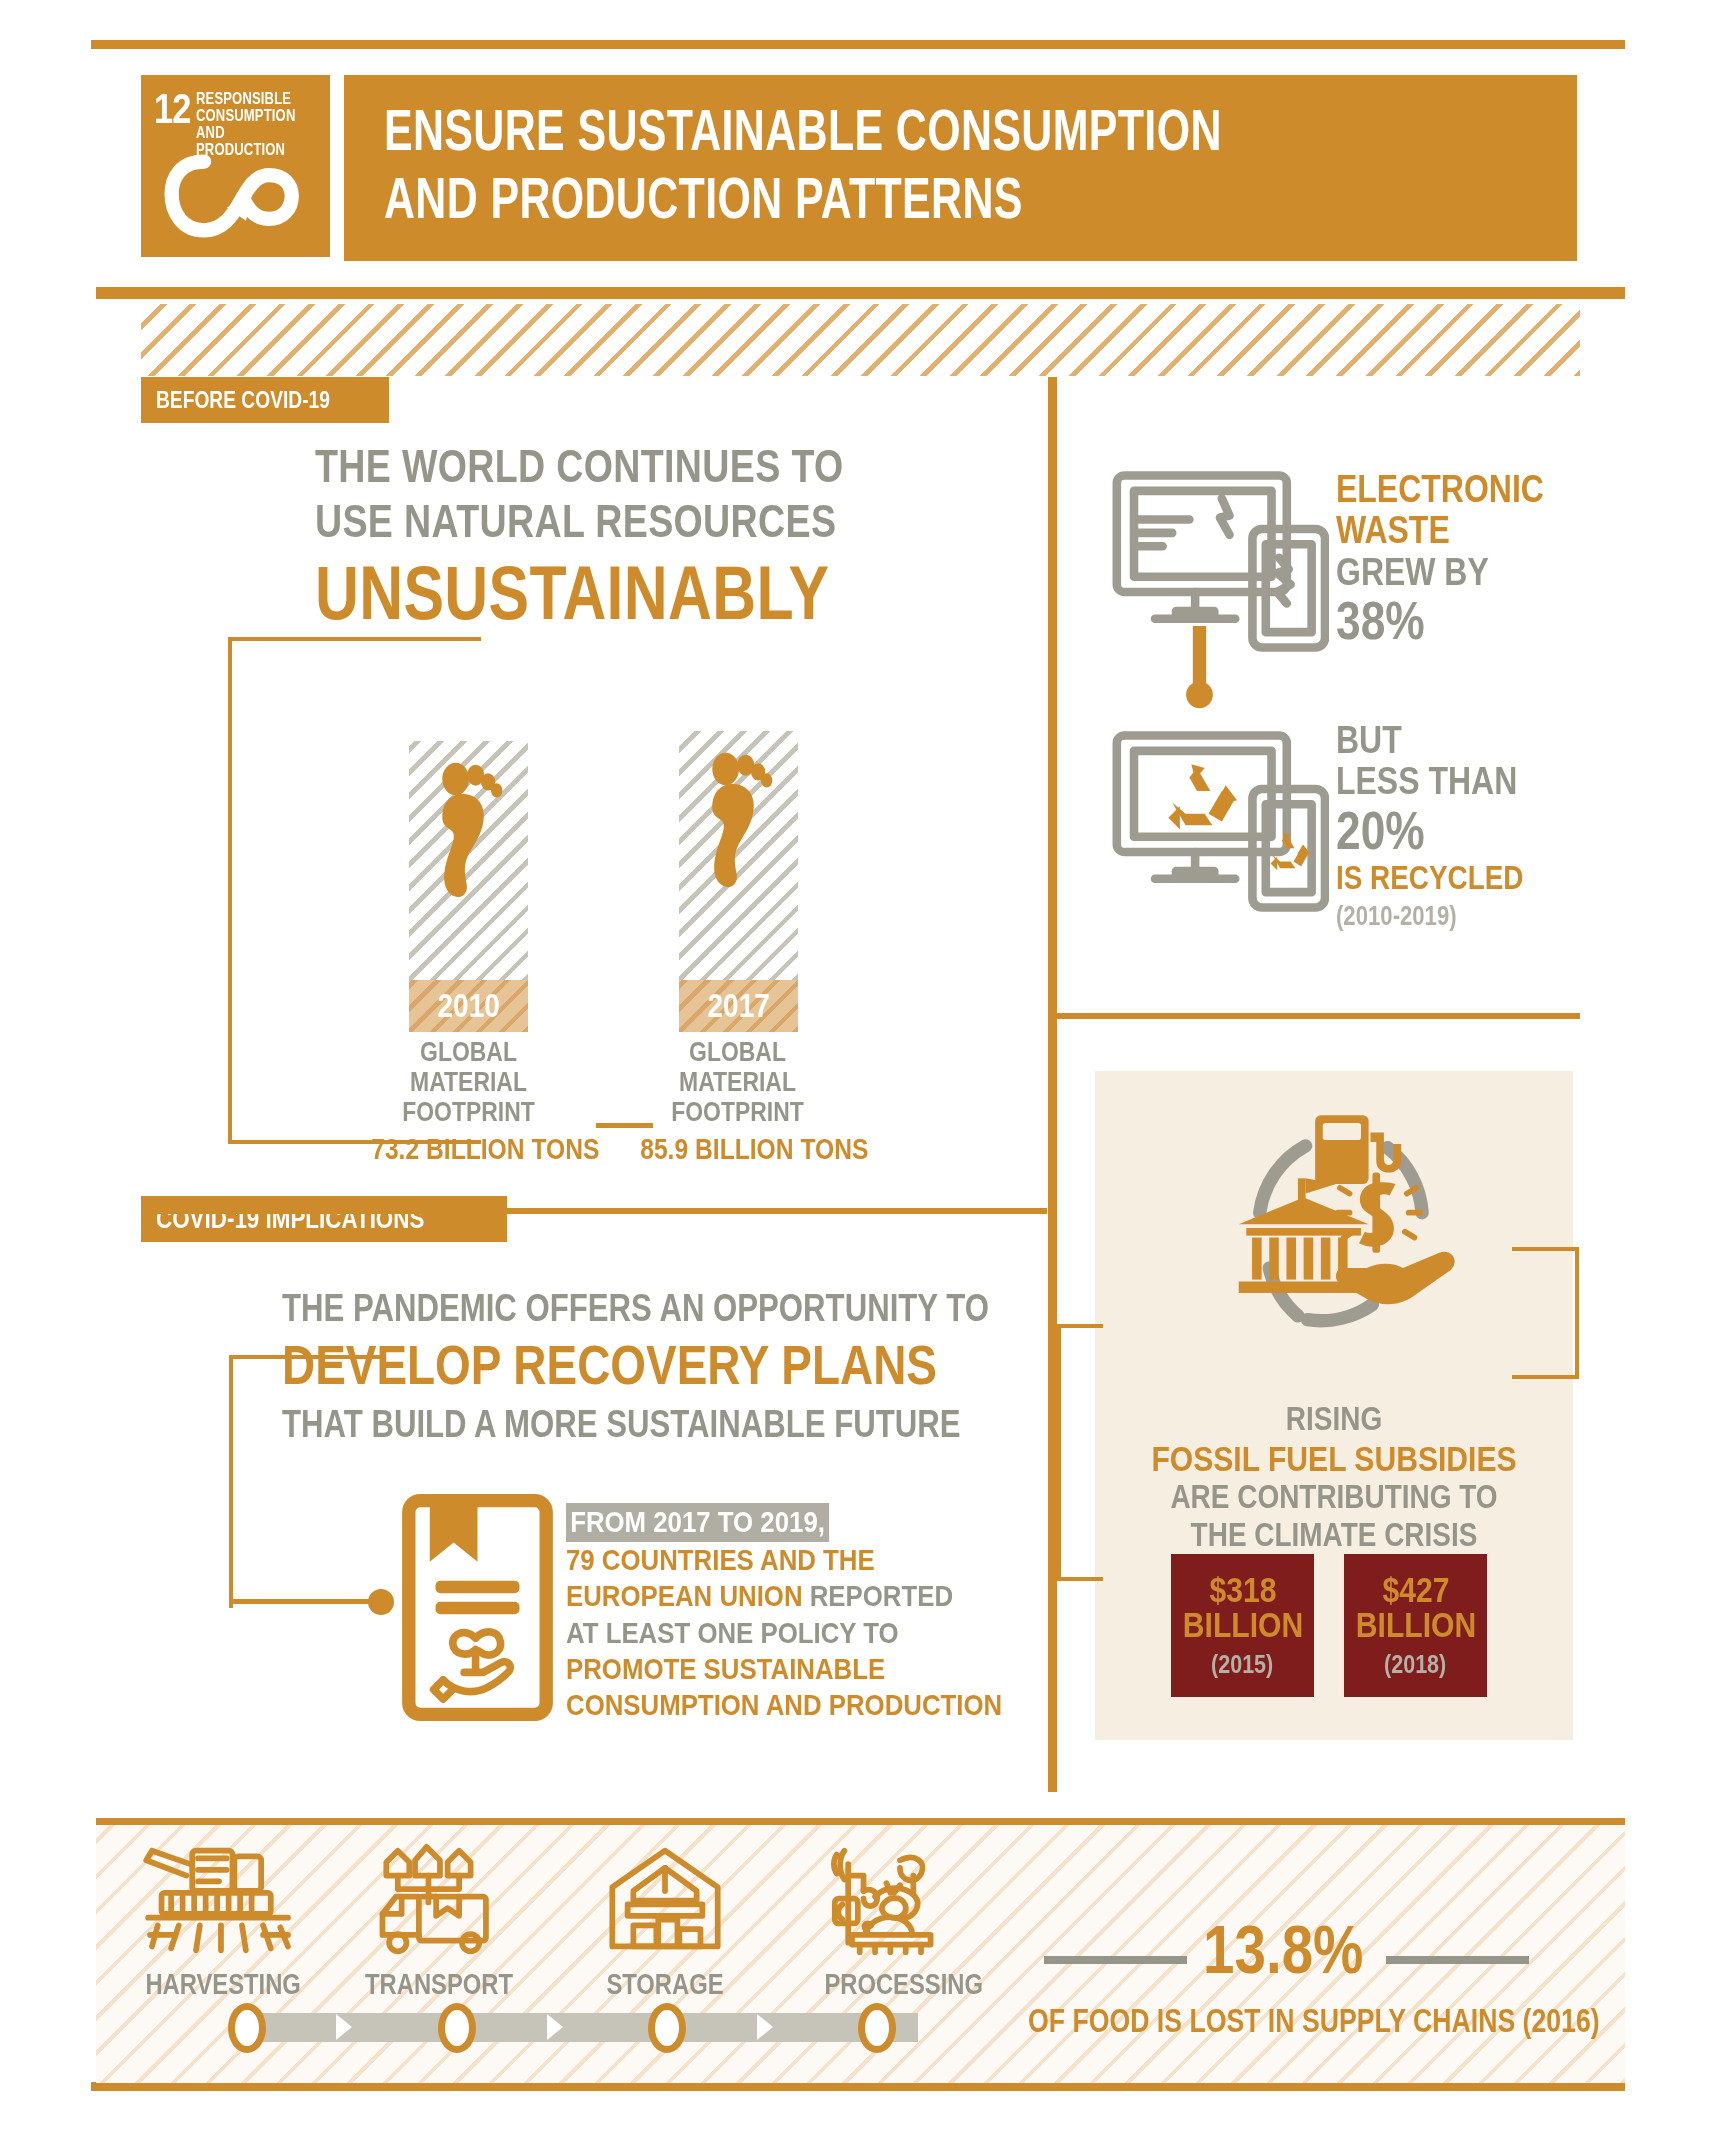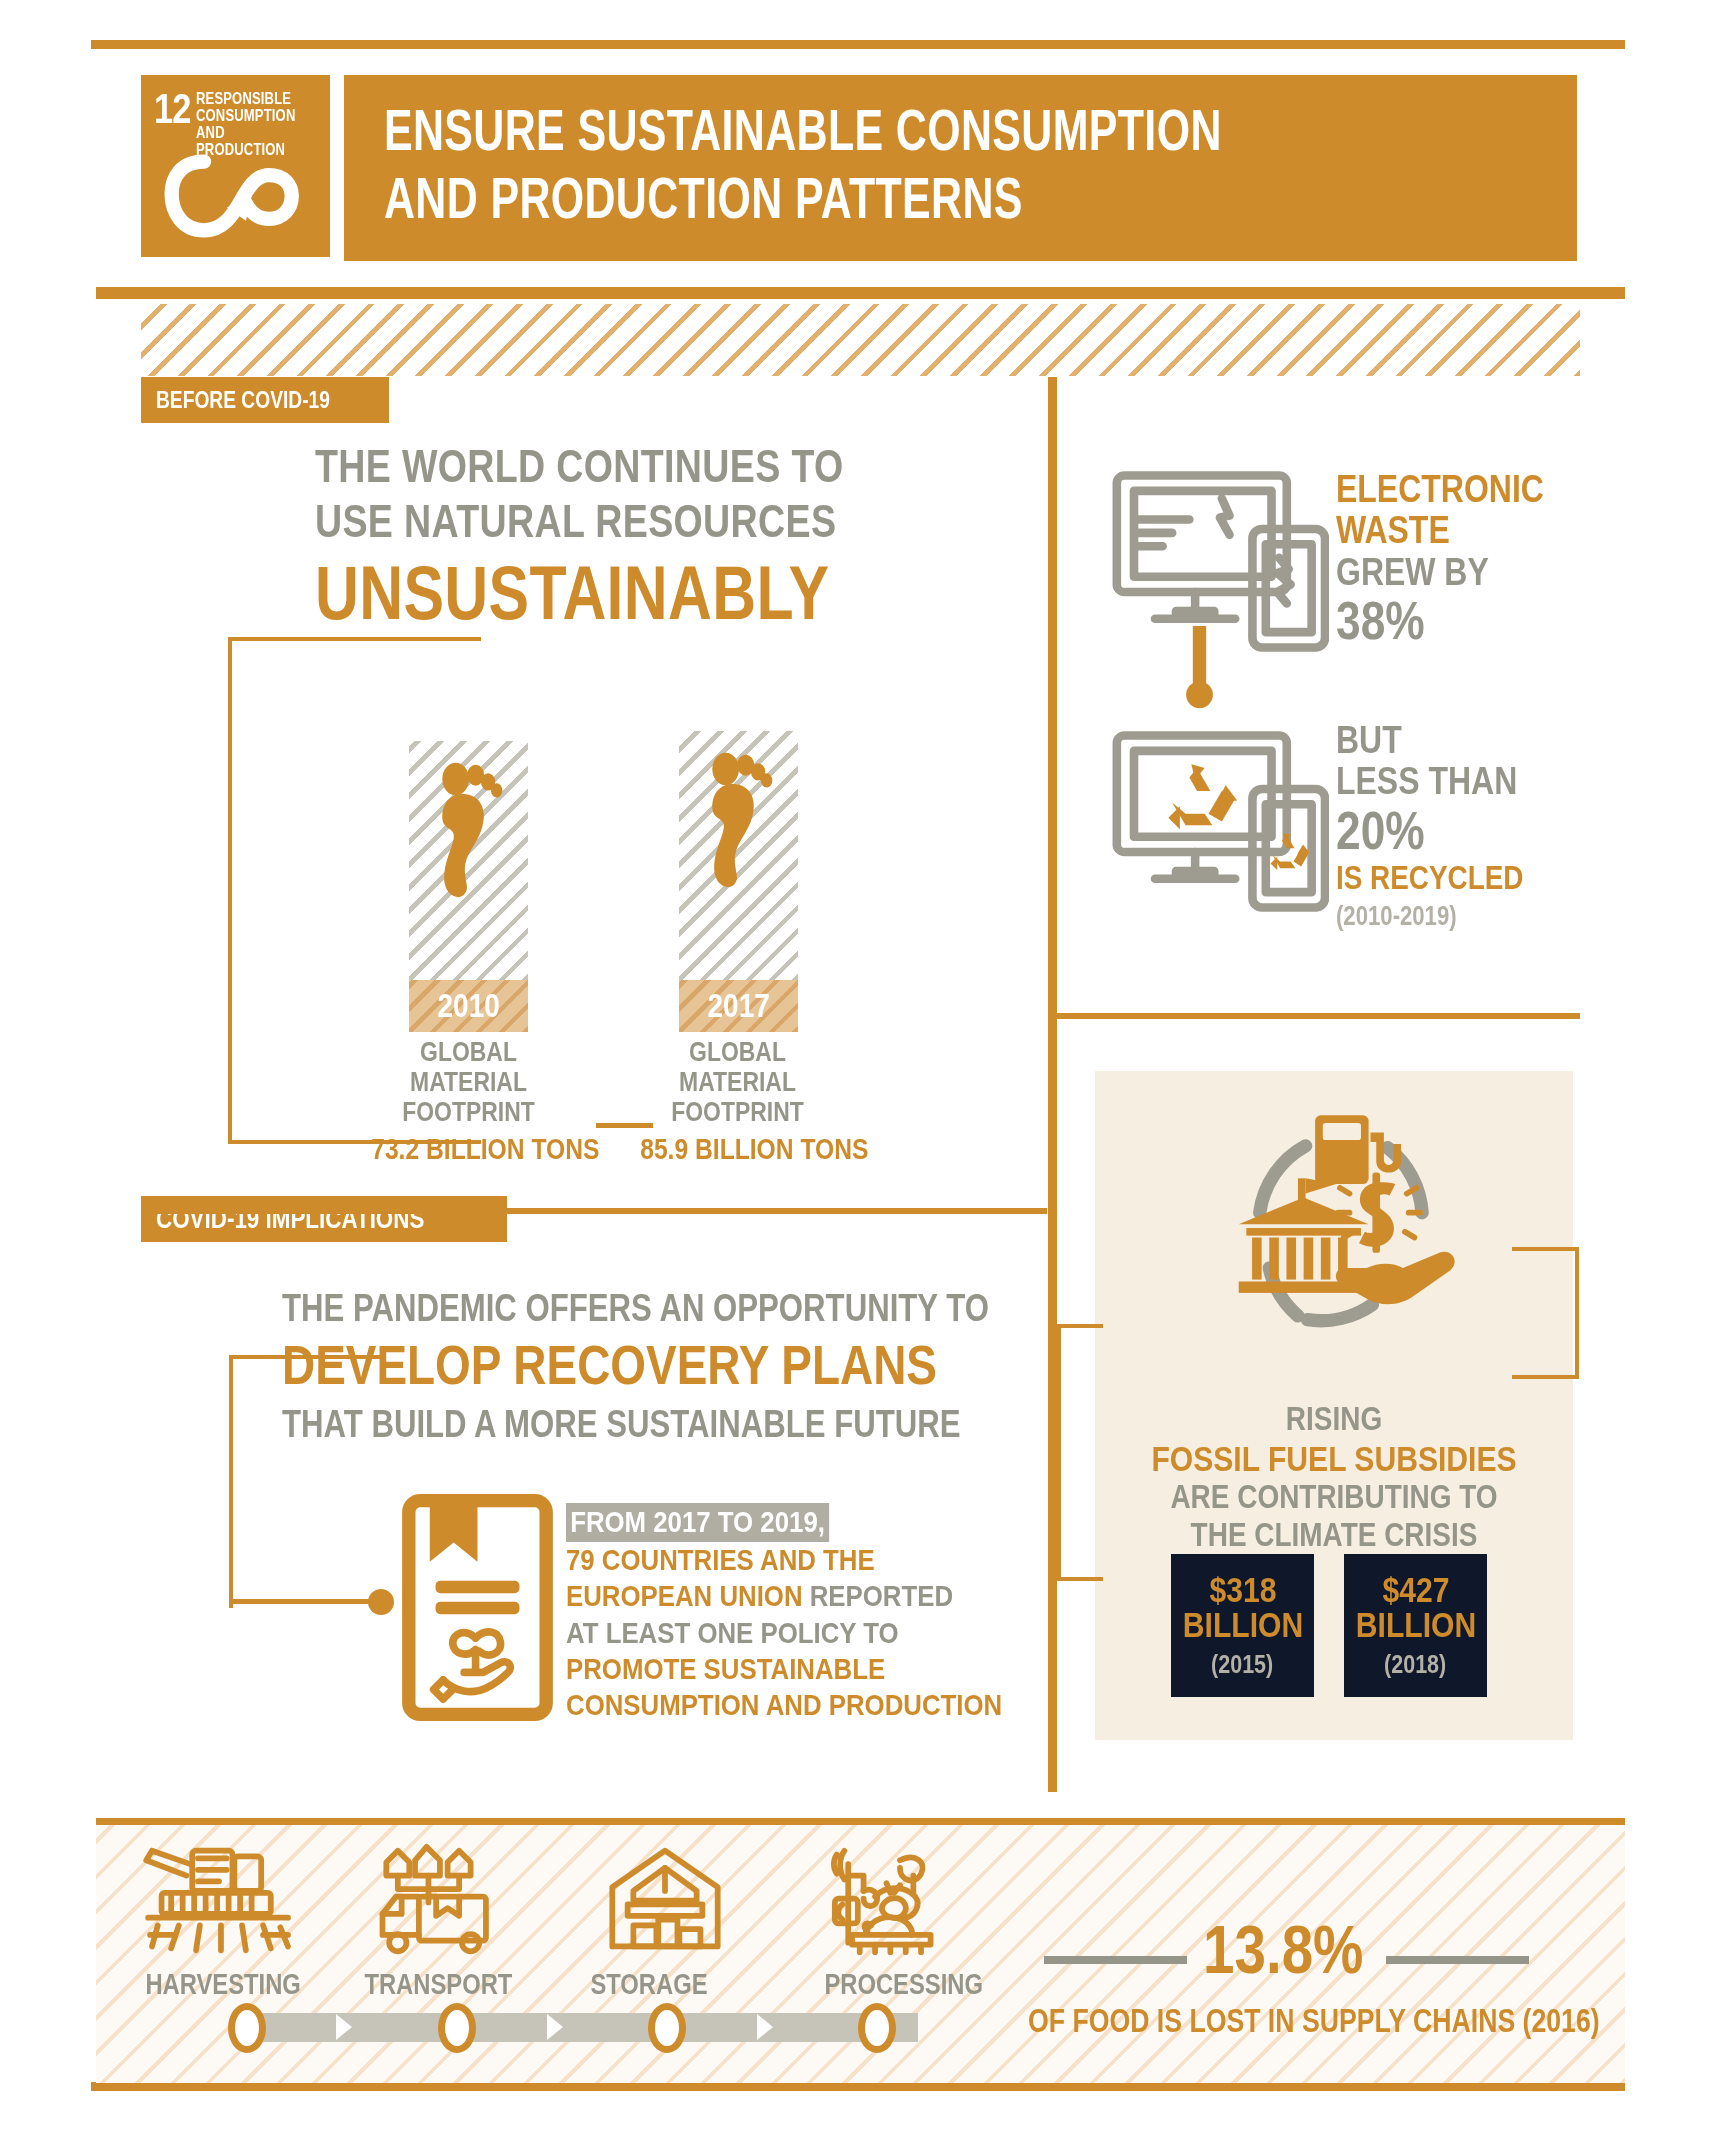--- a/index.html
+++ b/index.html
@@ -88,21 +88,21 @@
            transform:scaleX(.82);transform-origin:left top;}
   #ew-arrow{left:1185px;top:626px;}
 
   
   #ff-panel{left:1095px;top:1071px;width:478px;height:669px;background:#F6EEE0;}
   #ff-caption{position:absolute;left:0;top:330px;width:478px;text-align:center;}
   #ff-caption div{font-weight:bold;line-height:1.16;transform:scaleX(.86);
                   transform-origin:center top;white-space:nowrap;}
   .ffg{color:#95958A;font-size:32.5px;}
   .ffo{color:#CE8B2B;font-size:35px;}
-  .ff-card{position:absolute;top:483px;width:143px;height:143px;background:#0f172a;
+  .ff-card{position:absolute;top:483px;width:143px;height:143px;background:#7f1d1d;
            display:flex;flex-direction:column;align-items:center;justify-content:center;}
   .ff-card .amt{color:#CE8B2B;font-weight:bold;font-size:35px;line-height:1.02;
                 transform:scaleX(.86);text-align:center;}
   .ff-card .yr{color:#B3B0A6;font-weight:bold;font-size:25px;margin-top:7.6px;transform:scaleX(.86);}
   #ff-card1{left:76px;} #ff-card2{left:249px;}
   #ff-br-left{left:1057px;top:1324px;width:42px;height:249px;
               border-left:4.8px solid #CE8B2B;border-top:4.8px solid #CE8B2B;border-bottom:4.8px solid #CE8B2B;}
   #ff-br-right{left:1512px;top:1247px;width:63px;height:124px;
                border-right:4.8px solid #CE8B2B;border-top:4.8px solid #CE8B2B;border-bottom:4.8px solid #CE8B2B;}
 
@@ -121,21 +121,21 @@
 
   #policy-txt{left:566px;top:1503px;width:401px;}
   .pl{font-weight:bold;font-size:30px;line-height:1.21;transform:scaleX(.86);
       transform-origin:left top;white-space:nowrap;}
   .pl-hl{background:#B0AEA2;color:#ffffff;display:inline-block;padding:1px 4.8px 1.9px 4.8px;}
   .pl-o{color:#CE8B2B;} .pl-g{color:#95958A;}
 
   
   #bottom-band{left:96px;top:1825px;width:1529px;height:258px;
      background:repeating-linear-gradient(-45deg,#F6E2CB 0 3.8px,#FDFAF6 3.8px 25px);}
-  .sc-item{position:absolute;text-align:left;width:182px;}
+  .sc-item{position:absolute;text-align:center;width:182px;}
   .sc-item .lbl{color:#95958A;font-weight:bold;font-size:29px;margin-top:5.7px;
                 transform:scaleX(.82);transform-origin:center top;}
   #sc1{left:129px;top:1843px;} #sc2{left:348px;top:1843px;}
   #sc3{left:574px;top:1843px;} #sc4{left:808px;top:1843px;}
 
   #sc-track{left:239px;top:2013px;width:679px;height:29px;background:#C6C3B8;}
   .sc-node{position:absolute;top:2003px;width:38px;height:50px;border-radius:50%;
            border:7.6px solid #CE8B2B;background:#ffffff;box-sizing:border-box;}
   .sc-arrow{position:absolute;top:2014px;width:0;height:0;
             border-top:13.4px solid transparent;border-bottom:13.4px solid transparent;

